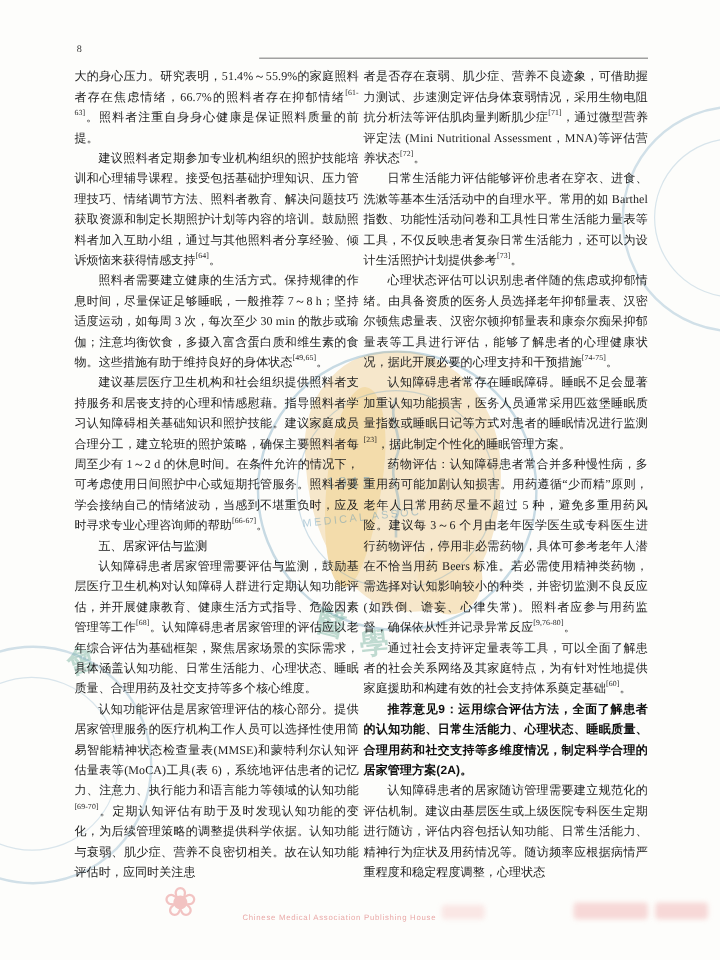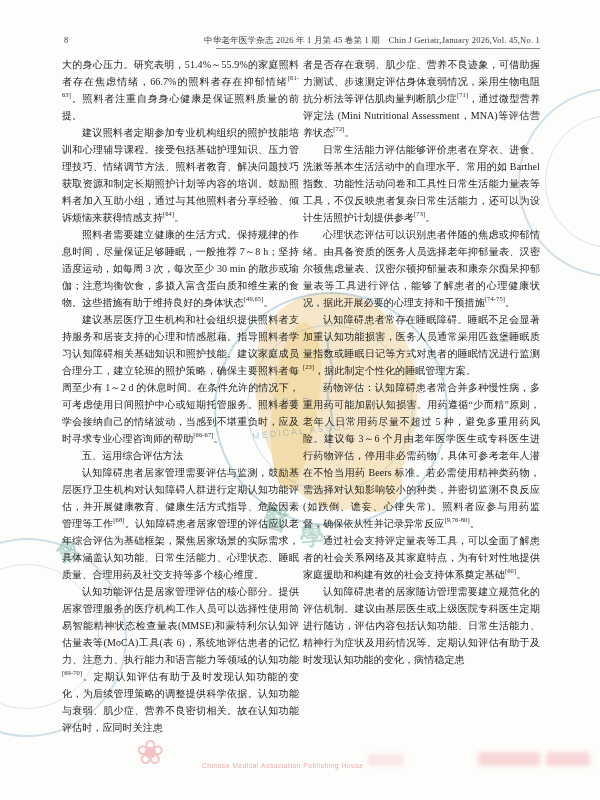--- a/index.html
+++ b/index.html
@@ -81,36 +81,36 @@
   <div class="wm circle seal-bl-outer"></div>
   <div class="wm circle seal-bl-inner"></div>
   <div class="wm logo-flower">❀</div>
   <div class="wm logo-text">Chinese Medical Association Publishing House</div>
   <div class="wm red-smudge red-smudge-1"></div>
   <div class="wm red-smudge red-smudge-2"></div>
   <div class="wm red-smudge red-smudge-3"></div>
 
   <div class="header">
     <span class="pageno">8</span>
-    <span class="jinfo">中华老年医学杂志 2026 年 1 月第 45 卷第 1 期　Chin J Geriatr,January 2026,Vol. 45,No. 1</span>
     <span class="headrule"></span>
   </div>
 
   <div class="col col-left">
       <div class="para noindent">大的身心压力。研究表明，51.4%～55.9%的家庭照料者存在焦虑情绪，66.7%的照料者存在抑郁情绪<sup>[61-63]</sup>。照料者注重自身身心健康是保证照料质量的前提。</div>
       <div class="para">建议照料者定期参加专业机构组织的照护技能培训和心理辅导课程。接受包括基础护理知识、压力管理技巧、情绪调节方法、照料者教育、解决问题技巧获取资源和制定长期照护计划等内容的培训。鼓励照料者加入互助小组，通过与其他照料者分享经验、倾诉烦恼来获得情感支持<sup>[64]</sup>。</div>
       <div class="para">照料者需要建立健康的生活方式。保持规律的作息时间，尽量保证足够睡眠，一般推荐 7～8 h；坚持适度运动，如每周 3 次，每次至少 30 min 的散步或瑜伽；注意均衡饮食，多摄入富含蛋白质和维生素的食物。这些措施有助于维持良好的身体状态<sup>[49,65]</sup>。</div>
       <div class="para">建议基层医疗卫生机构和社会组织提供照料者支持服务和居丧支持的心理和情感慰藉。指导照料者学习认知障碍相关基础知识和照护技能。建议家庭成员合理分工，建立轮班的照护策略，确保主要照料者每周至少有 1～2 d 的休息时间。在条件允许的情况下，可考虑使用日间照护中心或短期托管服务。照料者要学会接纳自己的情绪波动，当感到不堪重负时，应及时寻求专业心理咨询师的帮助<sup>[66-67]</sup>。</div>
-      <div class="para heading">五、运用综合评估方法</div>
+      <div class="para heading">五、居家评估与监测</div>
       <div class="para">认知障碍患者居家管理需要评估与监测，鼓励基层医疗卫生机构对认知障碍人群进行定期认知功能评估，并开展健康教育、健康生活方式指导、危险因素管理等工作<sup>[68]</sup>。认知障碍患者居家管理的评估应以老年综合评估为基础框架，聚焦居家场景的实际需求，具体涵盖认知功能、日常生活能力、心理状态、睡眠质量、合理用药及社交支持等多个核心维度。</div>
       <div class="para">认知功能评估是居家管理评估的核心部分。提供居家管理服务的医疗机构工作人员可以选择性使用简易智能精神状态检查量表(MMSE)和蒙特利尔认知评估量表等(MoCA)工具(表 6)，系统地评估患者的记忆力、注意力、执行能力和语言能力等领域的认知功能<sup>[69-70]</sup>。定期认知评估有助于及时发现认知功能的变化，为后续管理策略的调整提供科学依据。认知功能与衰弱、肌少症、营养不良密切相关。故在认知功能评估时，应同时关注患</div>
     </div>
   <div class="col col-right">
       <div class="para noindent">者是否存在衰弱、肌少症、营养不良迹象，可借助握力测试、步速测定评估身体衰弱情况，采用生物电阻抗分析法等评估肌肉量判断肌少症<sup>[71]</sup>，通过微型营养评定法 (Mini Nutritional Assessment，MNA)等评估营养状态<sup>[72]</sup>。</div>
       <div class="para">日常生活能力评估能够评价患者在穿衣、进食、洗漱等基本生活活动中的自理水平。常用的如 Barthel 指数、功能性活动问卷和工具性日常生活能力量表等工具，不仅反映患者复杂日常生活能力，还可以为设计生活照护计划提供参考<sup>[73]</sup>。</div>
       <div class="para">心理状态评估可以识别患者伴随的焦虑或抑郁情绪。由具备资质的医务人员选择老年抑郁量表、汉密尔顿焦虑量表、汉密尔顿抑郁量表和康奈尔痴呆抑郁量表等工具进行评估，能够了解患者的心理健康状况，据此开展必要的心理支持和干预措施<sup>[74-75]</sup>。</div>
       <div class="para">认知障碍患者常存在睡眠障碍。睡眠不足会显著加重认知功能损害，医务人员通常采用匹兹堡睡眠质量指数或睡眠日记等方式对患者的睡眠情况进行监测<sup>[23]</sup>，据此制定个性化的睡眠管理方案。</div>
       <div class="para">药物评估：认知障碍患者常合并多种慢性病，多重用药可能加剧认知损害。用药遵循“少而精”原则，老年人日常用药尽量不超过 5 种，避免多重用药风险。建议每 3～6 个月由老年医学医生或专科医生进行药物评估，停用非必需药物，具体可参考老年人潜在不恰当用药 Beers 标准。若必需使用精神类药物，需选择对认知影响较小的种类，并密切监测不良反应(如跌倒、谵妄、心律失常)。照料者应参与用药监督，确保依从性并记录异常反应<sup>[9,76-80]</sup>。</div>
       <div class="para">通过社会支持评定量表等工具，可以全面了解患者的社会关系网络及其家庭特点，为有针对性地提供家庭援助和构建有效的社会支持体系奠定基础<sup>[60]</sup>。</div>
-      <div class="para">认知障碍患者的居家随访管理需要建立规范化的评估机制。建议由基层医生或上级医院专科医生定期进行随访，评估内容包括认知功能、日常生活能力、精神行为症状及用药情况等。定期认知评估有助于及时发现认知功能的变化，病情稳定患</div>
+      <div class="para bold">推荐意见9：运用综合评估方法，全面了解患者的认知功能、日常生活能力、心理状态、睡眠质量、合理用药和社交支持等多维度情况，制定科学合理的居家管理方案(2A)。</div>
+      <div class="para">认知障碍患者的居家随访管理需要建立规范化的评估机制。建议由基层医生或上级医院专科医生定期进行随访，评估内容包括认知功能、日常生活能力、精神行为症状及用药情况等。随访频率应根据病情严重程度和稳定程度调整，心理状态</div>
     </div>
 
 </div>
 
 </body></html>

